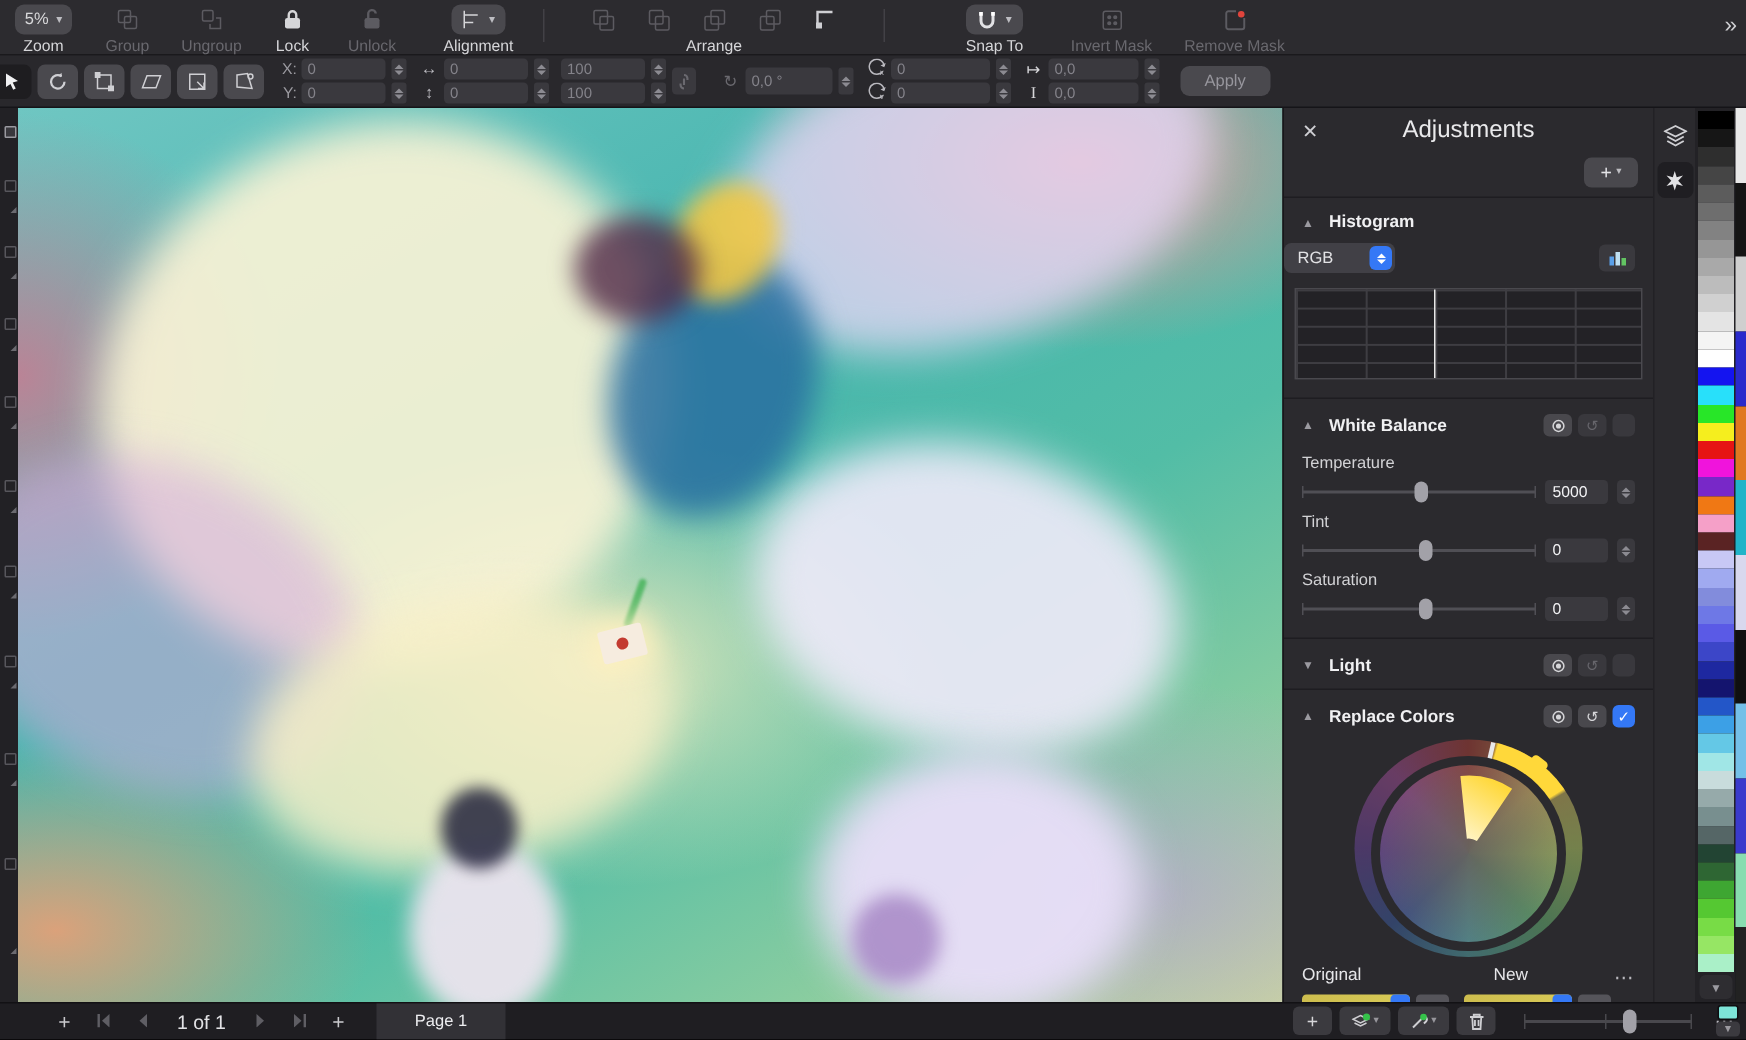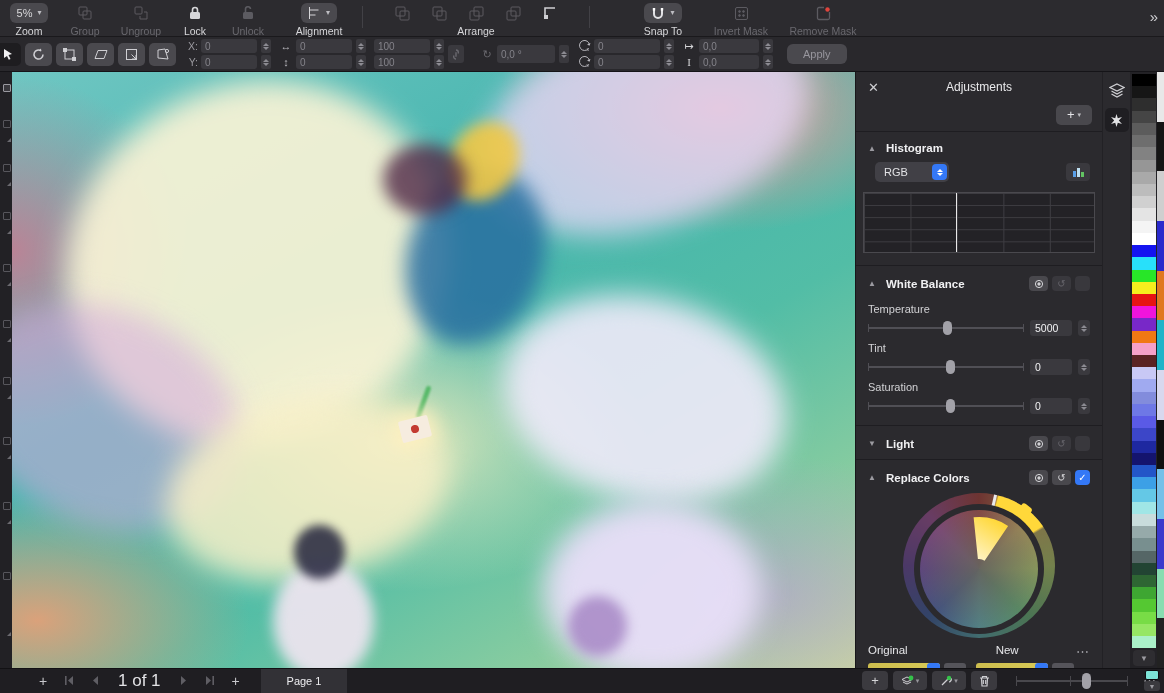--- a/index.html
+++ b/index.html
@@ -57,34 +57,34 @@
   }
   .blob { position:absolute; border-radius:50%; filter:blur(14px); }
   .envelope { position:absolute; left:46%; top:58%; width:30px; height:22px; background:#f6ecdf; transform:rotate(-14deg); border-radius:2px; box-shadow:0 0 18px 6px rgba(255,240,190,.8); filter:none; }
   .envelope::after { content:""; position:absolute; left:11px; top:7px; width:8px; height:8px; border-radius:50%; background:#c33b30; }
   .ribbon { position:absolute; left:48.5%; top:52.5%; width:5px; height:34px; background:#57b96a; border-radius:4px; transform:rotate(20deg); filter:blur(1px); }
   
   .panel { position:absolute; left:855px; top:72px; width:247px; height:596px; background:#2b2a2e;
            border-left:1px solid #18171a; display:flex; flex-direction:column; }
   .phead { height:32px; display:flex; align-items:center; padding:0 12px; position:relative; }
   .pclose { color:#cfcfd3; font-size:13px; width:16px; }
-  .ptitle { position:absolute; left:0; right:0; text-align:center; color:#e9e9eb; font-size:12px; }
+  .ptitle { position:absolute; left:0; right:0; text-align:center; color:#e9e9eb; font-size:16px; }
   .paddrow { height:26px; display:flex; justify-content:flex-end; padding:0 10px; align-items:center; }
   .addbtn { background:#49484d; border-radius:5px; height:20px; width:36px; display:flex; align-items:center; justify-content:center; gap:3px; color:#e4e4e7; font-size:13px; }
   .addbtn .chev { font-size:7px; }
   .pdiv { height:1px; background:#1e1d21; margin:4px 0; }
   .sechead { display:flex; align-items:center; padding:6px 12px 4px 12px; gap:8px; }
   .caret { color:#9b9aa0; font-size:8px; width:10px; }
   .sectitle { color:#f0f0f2; font-weight:bold; font-size:11.5px; flex:1; }
   .secbtns { display:flex; gap:4px; align-items:center; }
   .sbtn { width:19px; height:15px; border-radius:4px; background:#49484d; display:flex; align-items:center; justify-content:center; color:#d6d6d9; font-size:10px; }
   .sbtn.dim { background:#39383d; color:#66656b; }
   .cbx { width:15px; height:15px; border-radius:4px; background:#39383d; display:flex; align-items:center; justify-content:center; color:#fff; font-size:10px; }
   .cbx.on { background:#3478f6; }
-  .rgbrow { display:flex; align-items:center; padding:4px 12px 6px 19px; }
+  .rgbrow { display:flex; align-items:center; padding:4px 12px 6px 0; }
   .select { background:#414046; border-radius:5px; height:20px; width:74px; display:flex; align-items:center; padding-left:9px; color:#e2e2e5; font-size:11px; position:relative; }
   .selstep { position:absolute; right:2px; top:2px; bottom:2px; width:15px; border-radius:4px; background:#3478f6; display:flex; flex-direction:column; align-items:center; justify-content:center; gap:1px; }
   .selstep i { width:0;height:0;border-left:3px solid transparent;border-right:3px solid transparent;border-bottom:3px solid #fff; }
   .selstep b { width:0;height:0;border-left:3px solid transparent;border-right:3px solid transparent;border-top:3px solid #fff; }
   .histbtn { margin-left:auto; width:24px; height:18px; border-radius:4px; background:#3a393e; display:flex; align-items:center; justify-content:center; }
   .histgrid { margin:4px 7px 8px 7px; height:64px; background:#232226; border:1px solid #4a494e; position:relative;
     background-image:linear-gradient(#3e3d42 1px, transparent 1px), linear-gradient(90deg,#3e3d42 1px, transparent 1px);
     background-size:20.2% 20.5%; }
   .histmark { position:absolute; top:0; bottom:0; left:40%; width:1px; background:#e8e8e8; }
   .sliderblock { padding:2px 12px 0 12px; }
@@ -132,21 +132,21 @@
   .palette { position:absolute; left:1130px; top:72px; width:27px; height:596px; background:#232226; display:flex; flex-direction:column; padding:2px 1px 0 2px; }
   .palette .list { flex:1; display:flex; flex-direction:column; }
   .palette .list div { flex:1; }
   .palchev { height:16px; display:flex; align-items:center; justify-content:center; color:#9b9aa0; font-size:8px; background:#2e2d31; border-radius:4px; margin:2px 1px; }
   .paledge { position:absolute; left:1157px; top:72px; width:7px; height:596px; display:flex; flex-direction:column; }
   .paledge div { flex:1; }
   
   .bbar { position:absolute; left:0; top:668px; width:1164px; height:25px; background:#1f1e22; border-top:1px solid #121114; display:flex; align-items:center; }
   .navbtn { color:#5f5e64; font-size:12px; width:26px; text-align:center; }
   .navbtn.bright { color:#c9c9cd; font-size:14px; }
-  .pageind { color:#e2e2e5; font-size:17px; padding:0 10px; }
+  .pageind { color:#e2e2e5; font-size:13px; padding:0 10px; }
   .pagetab { height:25px; background:#323136; color:#ededf0; display:flex; align-items:center; padding:0 26px; font-size:11px; margin-left:12px; }
   .brgt { position:absolute; left:862px; top:668px; right:0; height:25px; display:flex; align-items:center; gap:5px; }
   .bbtn { width:26px; height:19px; border-radius:4px; background:#3b3a3f; display:flex; align-items:center; justify-content:center; color:#d6d6d9; font-size:13px; gap:2px; }
   .bbtn .chev { font-size:7px; color:#97969c; }
   .zslider { position:relative; width:112px; height:19px; margin-left:14px; }
   .zslider::before { content:""; position:absolute; left:0; right:0; top:9px; height:2px; background:#49484d; }
   .zslider .t0{position:absolute;left:0;top:5px;width:1px;height:10px;background:#49484d;}
   .zslider .t1{position:absolute;left:54px;top:5px;width:1px;height:10px;background:#49484d;}
   .zslider .t2{position:absolute;right:0;top:5px;width:1px;height:10px;background:#49484d;}
   .zthumb { position:absolute; left:66px; top:2px; width:9px; height:16px; border-radius:5px; background:#a2a1a8; }

